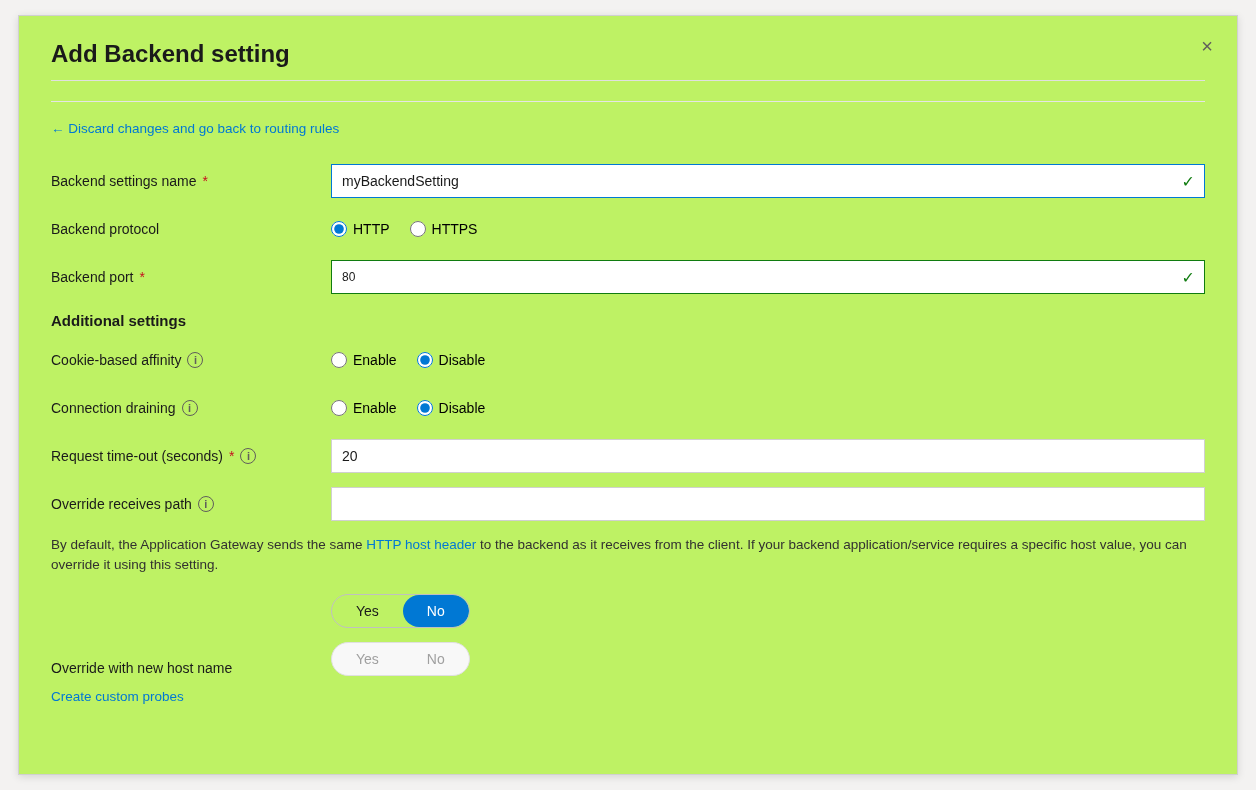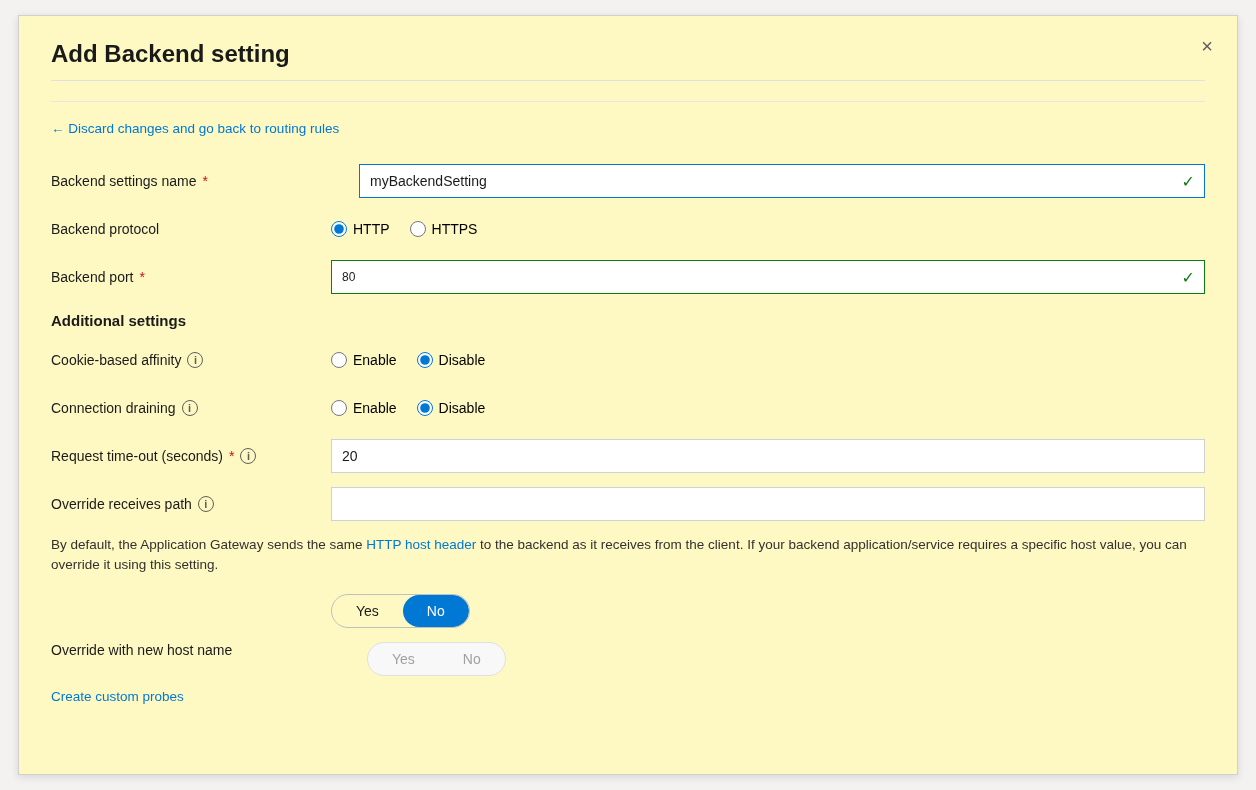--- a/index.html
+++ b/index.html
@@ -6,21 +6,21 @@
     body {
       font-family: 'Segoe UI', Arial, sans-serif;
       font-size: 14px;
       background: #f3f2f1;
       display: flex;
       align-items: center;
       justify-content: center;
       min-height: 100vh;
     }
     .dialog {
-      background: #fef9c3;
+      background: #bef264;
       border: 1px solid #d0d0d0;
       width: 1220px;
       min-height: 760px;
       padding: 24px 32px 32px 32px;
       position: relative;
       box-shadow: 0 2px 8px rgba(0,0,0,0.12);
     }
     .dialog-title {
       font-size: 24px;
       font-weight: 600;
@@ -197,23 +197,22 @@
     .toggle-btn.disabled-style {
       color: #a0a0a0;
       cursor: default;
     }
     .toggle-group.grayed {
       border-color: #e0e0e0;
       background: #f8f8f8;
     }
     .override-row {
       display: flex;
-      align-items: flex-start;
+      align-items: flex-end;
       margin-bottom: 10px;
-      gap: 36px;
     }
     .override-label {
       width: 280px;
       flex-shrink: 0;
       font-size: 14px;
       color: #1a1a1a;
     }
     .create-probes-link {
       color: #0078d4;
       font-size: 13.5px;
@@ -254,21 +253,21 @@
   
   <div class="form-section">
 
     <div class="form-row">
       <div class="form-label">
         <span>Backend settings name</span>
         <span class="required-star">*</span>
       </div>
       <div class="form-control-area">
         <div class="input-wrapper">
-          <input class="text-input" type="text" value="myBackendSetting" style="border-color: rgb(0, 120, 212); margin-left: 28px;">
+          <input class="text-input" type="text" value="myBackendSetting" style="border-color: rgb(0, 120, 212);">
           <span class="check-icon">✓</span>
         </div>
       </div>
     </div>
 
     <div class="form-row">
       <div class="form-label">Backend protocol</div>
       <div class="form-control-area">
         <div class="radio-group">
           <div class="radio-option">

